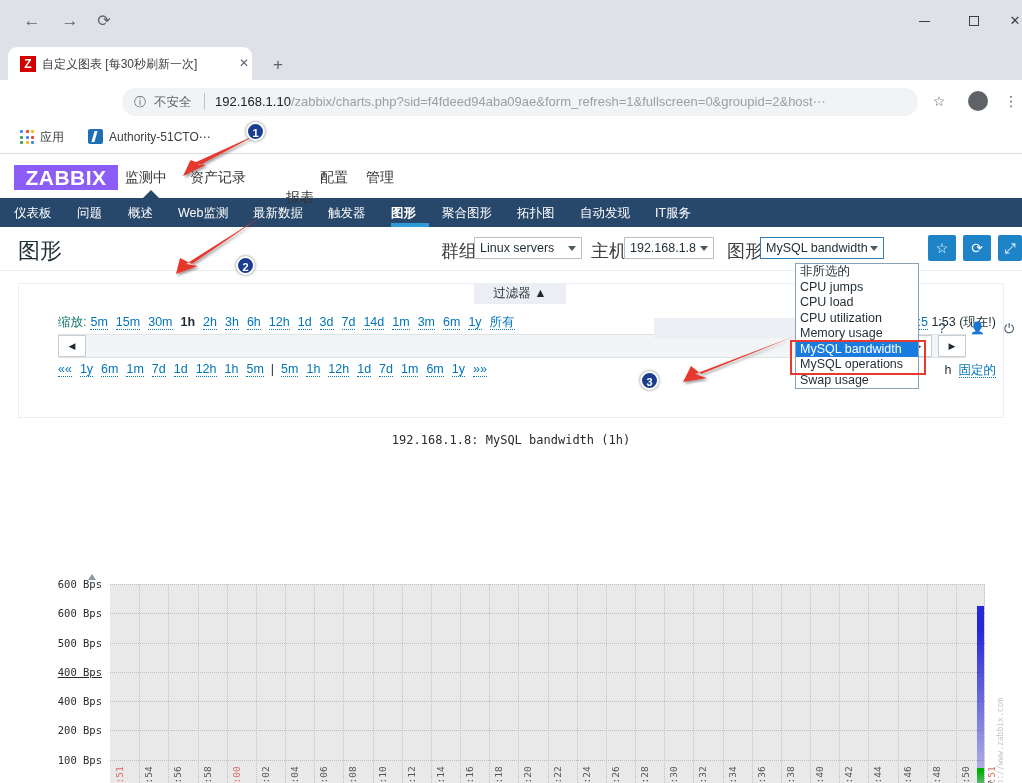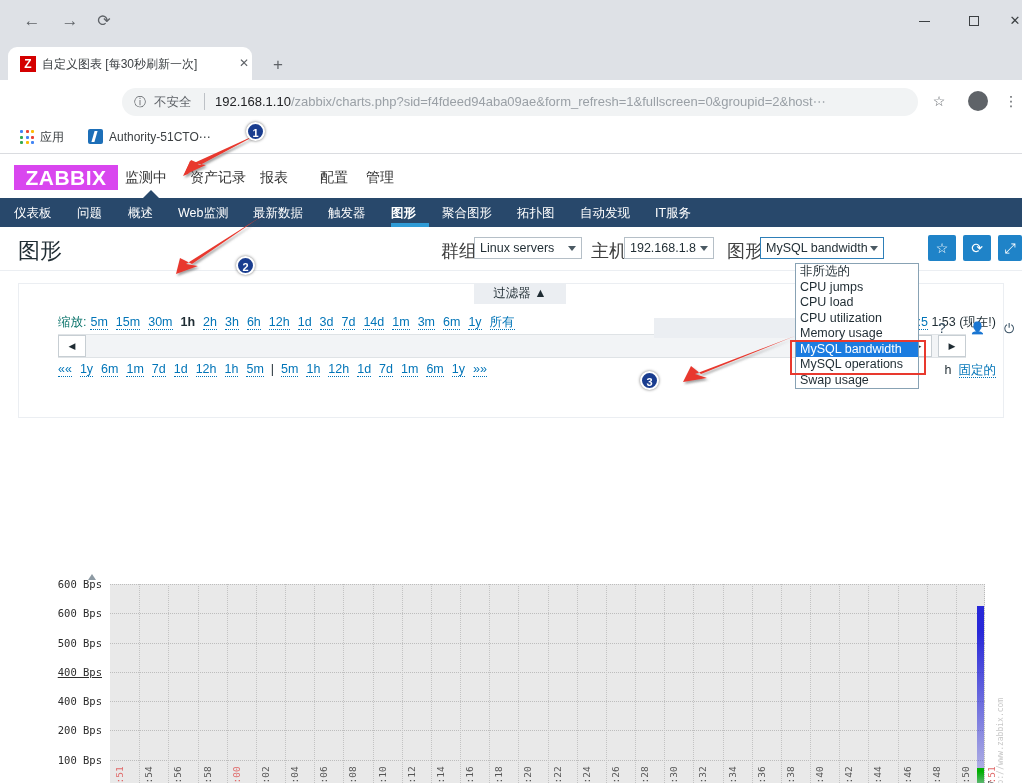--- a/index.html
+++ b/index.html
@@ -82,21 +82,21 @@
   #bm-1-ico:after { content:""; position:absolute; left:5px; top:2px; width:3px; height:11px;
                     background:#fff; transform:skewX(-16deg); }
   #bm-1-label { position:absolute; left:109px; top:130px; font-size:12px; color:#3c4043; line-height:14px;
                 white-space:nowrap; }
 
   
   #page { position:absolute; left:0; top:154px; width:1022px; height:629px; background:#fff; overflow:hidden; }
 
   
   #zx-header { position:absolute; left:0; top:0; width:1022px; height:45px; background:#fff; }
-  #zx-logo { position:absolute; left:14px; top:11px; width:104px; height:25px; background:#d946ef;
+  #zx-logo { position:absolute; left:14px; top:11px; width:104px; height:25px; background:#8b5cf6;
              color:#fff; font-size:21px; font-weight:bold; letter-spacing:0.5px;
              text-align:center; line-height:25px; font-family:"Liberation Sans", sans-serif; }
   .zx-top-menu { position:absolute; top:15px; font-size:14px; color:#333; white-space:nowrap; cursor:pointer; }
   #zx-search-box { position:absolute; left:654px; top:164px; width:196px; height:20px; background:#ebeef2; }
   #zx-search-ico { position:absolute; left:832px; top:167px; font-size:12px; color:#768d99; }
   #zx-share { position:absolute; left:866px; top:167px; font-size:12.5px; color:#3a5265; white-space:nowrap; }
   #zx-share .zbadge { display:inline-block; width:13px; height:13px; background:#3a5265; color:#fff;
                       font-size:9px; font-weight:bold; text-align:center; line-height:13px;
                       vertical-align:-1px; margin-right:2px; }
   #zx-help { position:absolute; left:938px; top:166px; font-size:14px; color:#3a5265; }
@@ -285,20 +285,21 @@
         </div>
     </div>
 
     <div id="jump-row"><a href="#">««</a><a href="#">1y</a><a href="#">6m</a><a href="#">1m</a><a href="#">7d</a><a href="#">1d</a><a href="#">12h</a><a href="#">1h</a><a href="#">5m</a><span class="sep">|</span><a href="#">5m</a><a href="#">1h</a><a href="#">12h</a><a href="#">1d</a><a href="#">7d</a><a href="#">1m</a><a href="#">6m</a><a href="#">1y</a><a href="#">»»</a></div>
     <div id="fixed-row">
       <span>h</span>
       &nbsp;<a>固定的</a>
     </div>
 
     <div id="graph-panel">
+      <div id="graph-title">192.168.1.8: MySQL bandwidth (1h)</div>
       <div id="plot">
           <div style="position: absolute; left: 0px; top: 0px; width: 100%; height: 0px; border-top: 1px dotted rgb(189, 189, 189);"></div>
           <div style="position: absolute; left: 0px; top: 29.2857px; width: 100%; height: 0px; border-top: 1px dotted rgb(189, 189, 189);"></div>
           <div style="position: absolute; left: 0px; top: 58.5714px; width: 100%; height: 0px; border-top: 1px dotted rgb(189, 189, 189);"></div>
           <div style="position: absolute; left: 0px; top: 87.8571px; width: 100%; height: 0px; border-top: 1px dotted rgb(189, 189, 189);"></div>
           <div style="position: absolute; left: 0px; top: 117.143px; width: 100%; height: 0px; border-top: 1px dotted rgb(189, 189, 189);"></div>
           <div style="position: absolute; left: 0px; top: 146.429px; width: 100%; height: 0px; border-top: 1px dotted rgb(189, 189, 189);"></div>
           <div style="position: absolute; left: 0px; top: 175.714px; width: 100%; height: 0px; border-top: 1px dotted rgb(189, 189, 189);"></div>
           <div style="position: absolute; top: 0px; left: 29.1667px; width: 0px; height: 100%; border-left: 1px dotted rgb(195, 195, 195);"></div>
           <div style="position: absolute; top: 0px; left: 58.3333px; width: 0px; height: 100%; border-left: 1px dotted rgb(195, 195, 195);"></div>
@@ -371,21 +372,21 @@
         <div class="xlabel" style="left: 941.833px; top: 369px;">21:50</div>
         <div class="xlabel red" style="left: 96px; top: 369px;">20:51</div>
         <div class="xlabel red" style="left: 968px; top: 369px;">21:51</div>
         <div style="position: absolute; left: 970px; top: 350px; font-size: 12px; color: rgb(43, 43, 43);">▻</div>
       </div>
     <div id="yaxis-arrow"></div>
     <div id="watermark-url">http://www.zabbix.com</div>
 
   <div class="zx-top-menu" style="left: 125px;">监测中</div>
       <div class="zx-top-menu" style="left: 190px;">资产记录</div>
-      <div class="zx-top-menu" style="left: 260px;">报表</div>
+      <div class="zx-top-menu" style="left: 286px; margin-top: 20px;">报表</div>
       <div class="zx-top-menu" style="left: 320px;">配置</div>
       <div class="zx-top-menu" style="left: 366px;">管理</div>
       <div id="zx-search-box"></div>
       <div id="zx-search-ico">🔍</div>
       <div id="zx-share"><span class="zbadge">Z</span>Share</div>
       <div id="zx-help">?</div>
       <div id="zx-user">👤</div>
       <div id="zx-power">⏻</div>
       <div class="zx-sub-item" style="left: 14px;">仪表板</div>
       <div class="zx-sub-item" style="left: 77px;">问题</div>

